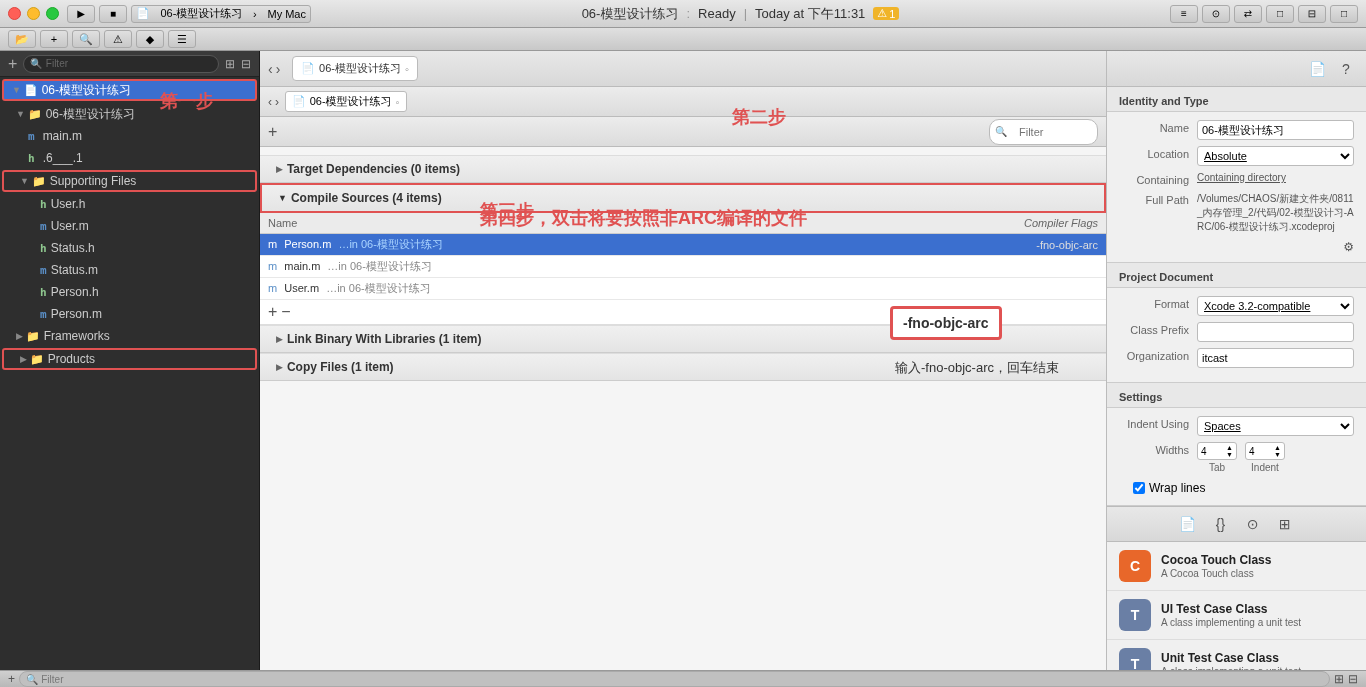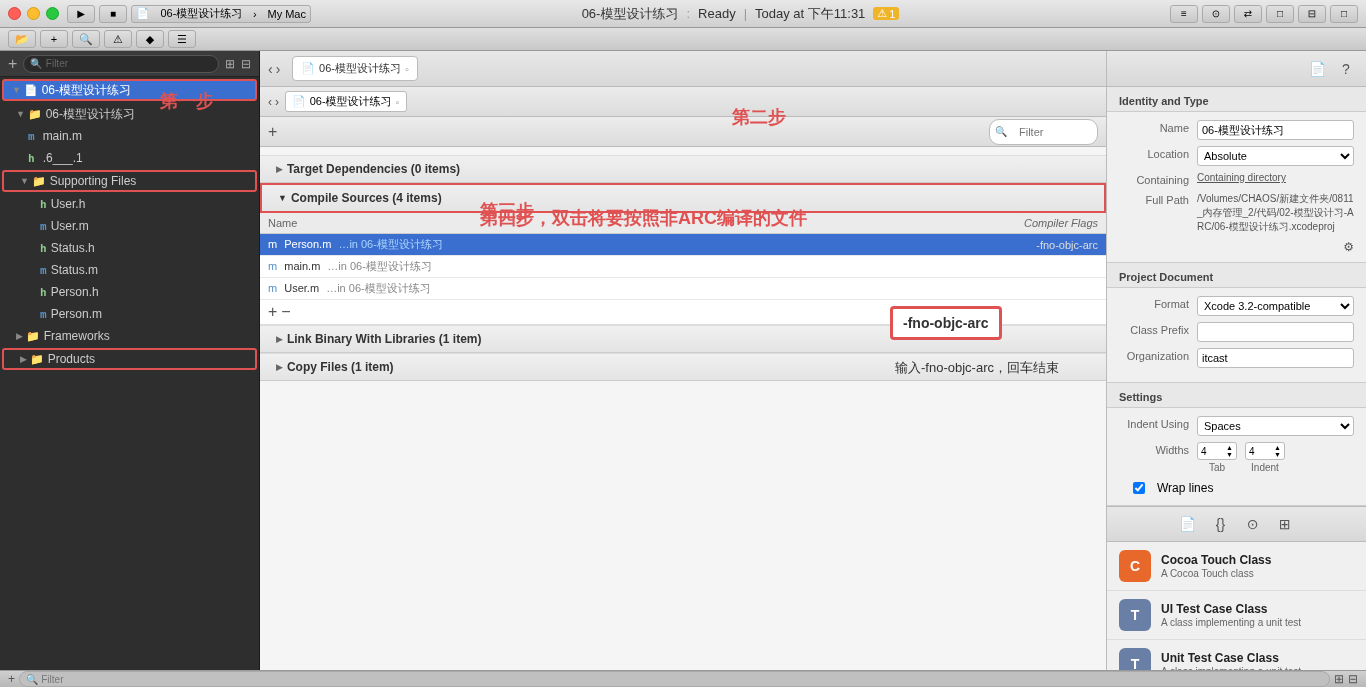--- a/index.html
+++ b/index.html
@@ -196,20 +196,21 @@
       background: white;
     }
     .inspector-select {
       width: 100%;
       height: 20px;
       border: 1px solid #bbb;
       border-radius: 3px;
       font-size: 11px;
       background: white;
       padding: 0 2px;
+      text-decoration: underline;
     }
     .inspector-path { font-size: 10px; color: #555; word-break: break-all; }
     .inspector-section-header {
       font-size: 11px;
       font-weight: 700;
       color: #444;
       padding: 8px 12px 4px;
       border-bottom: 1px solid #ccc;
       background: #e8e8e8;
     }
@@ -603,21 +604,21 @@
                   <span>4</span>
                   <div style="display:flex; flex-direction:column;">
                     <span style="font-size:7px; cursor:pointer; line-height:1;">▲</span>
                     <span style="font-size:7px; cursor:pointer; line-height:1;">▼</span>
                   </div>
                 </div>
                 <span style="color:#666;">Indent</span>
               </div>
             </div>
           </div>
-          <div style="display:flex; align-items:center; gap:12px; padding: 2px 14px;">
+          <div style="display:flex; align-items:center; gap:4px; padding: 2px 14px;">
             <input type="checkbox" checked="" style="width: 12px; height: 12px;">
             <span>Wrap lines</span>
           </div>
         </div>
 
         <div style="height:36px; background:linear-gradient(to bottom,#e8e8e8,#d8d8d8); border-bottom:1px solid #bbb; border-top:1px solid #bbb; display:flex; align-items:center; justify-content:center; gap:8px; padding:0 8px;">
           <div class="panel-icon-btn" style="color:#3b6fcf;">📄</div>
           <div class="panel-icon-btn">{}</div>
           <div class="panel-icon-btn">⊙</div>
           <div class="panel-icon-btn">⊞</div>

